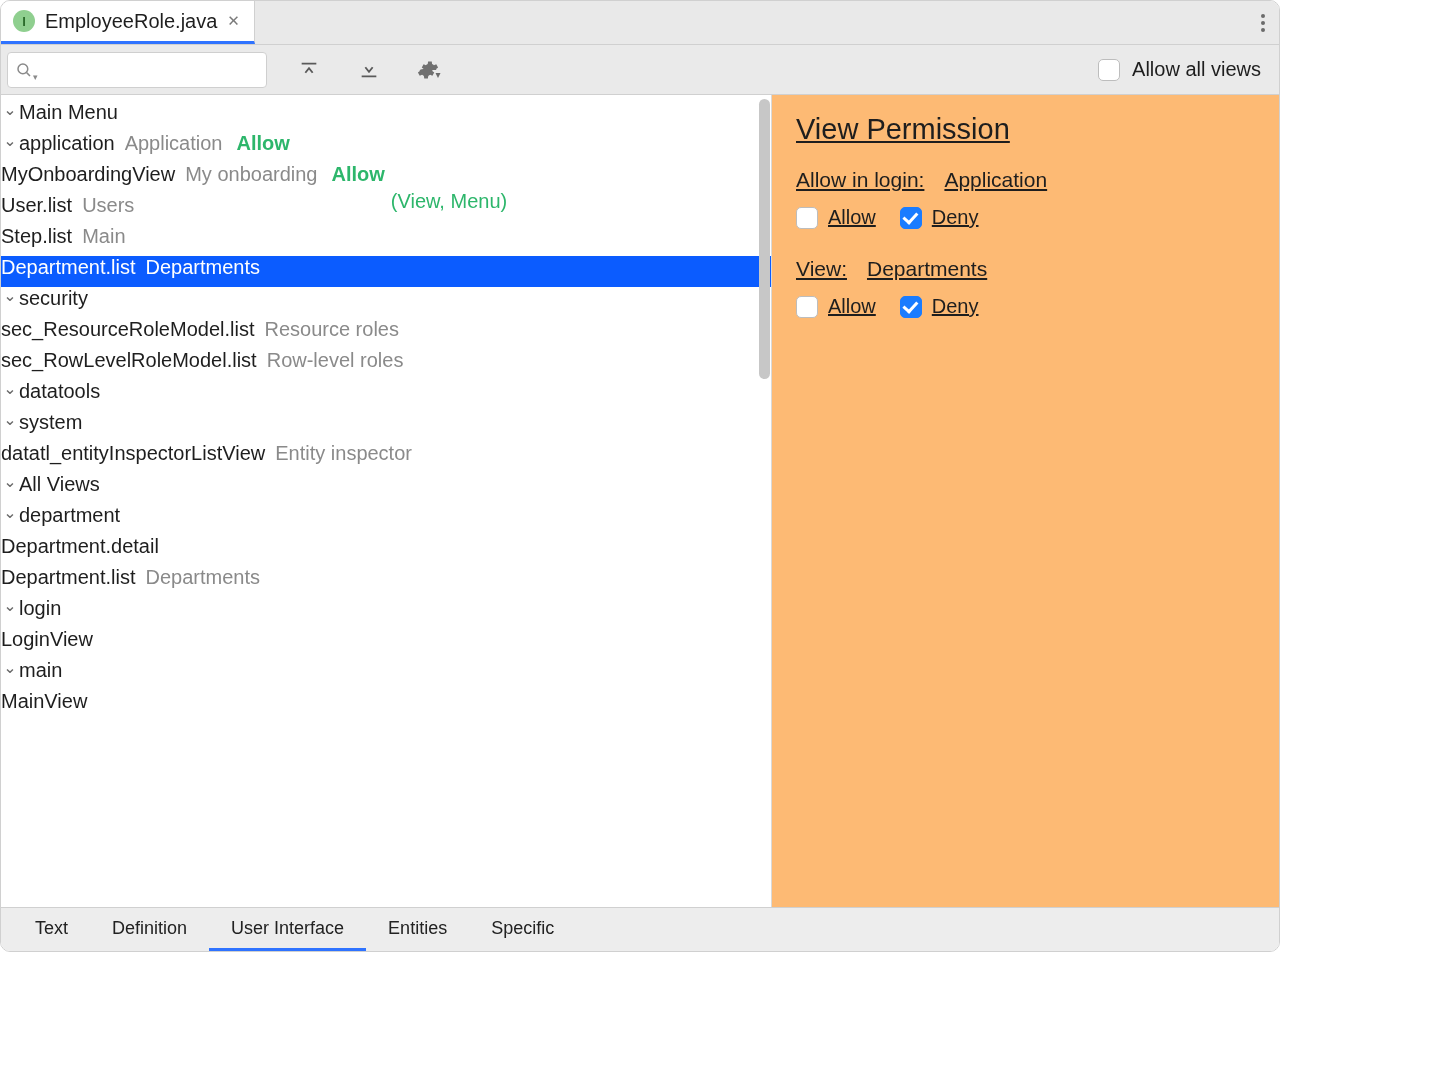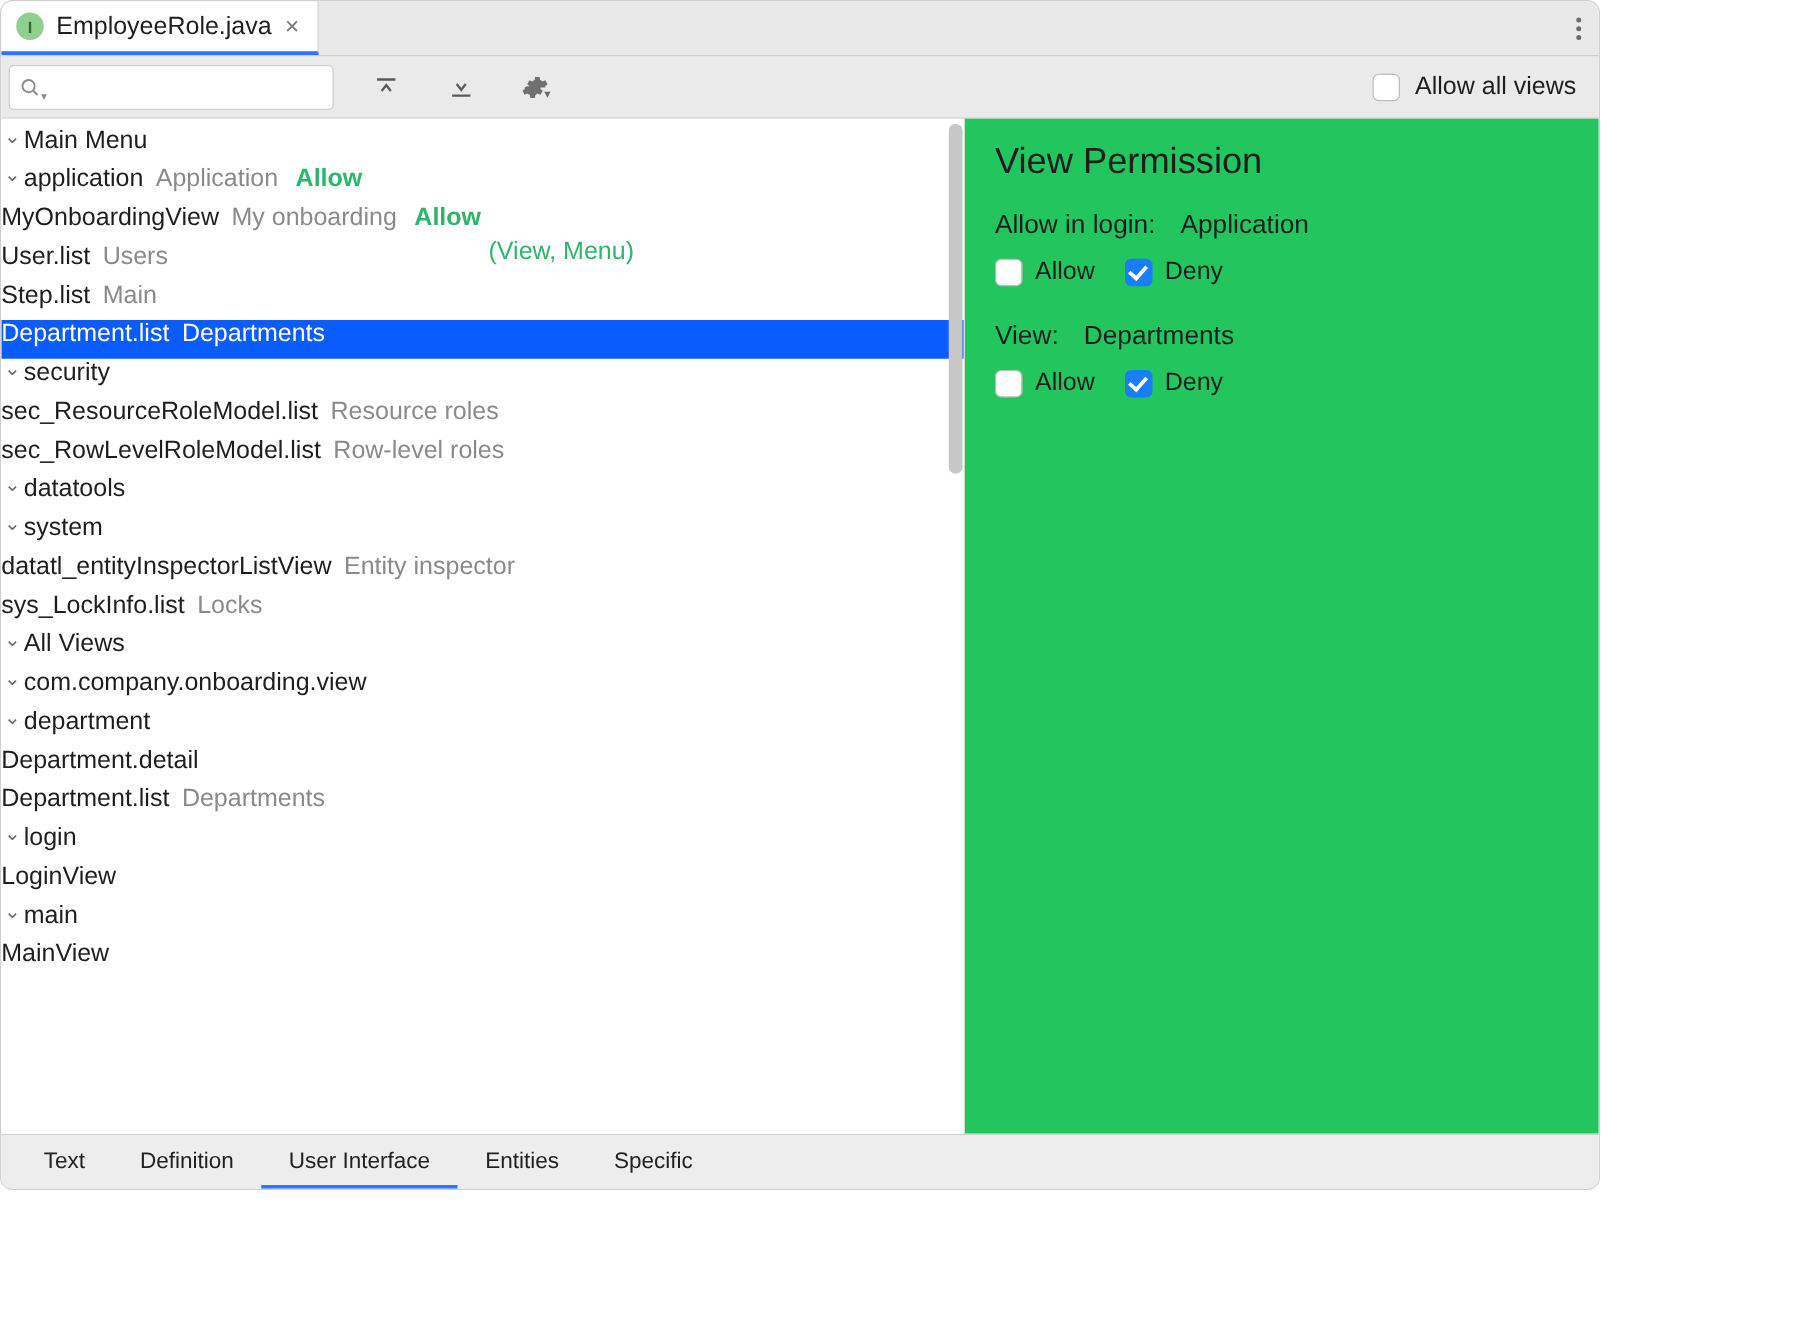--- a/index.html
+++ b/index.html
@@ -47,21 +47,21 @@
   .row.sel .lbl, .row.sel .muted { color: #fff; }
   .ind0 { padding-left: 14px; }
   .ind1 { padding-left: 44px; }
   .ind2 { padding-left: 74px; }
   .ind2nl { padding-left: 98px; }
   .ind3nl { padding-left: 128px; }
 
   .vscroll { position: absolute; right: 0; top: 0; width: 13px; height: 100%; }
   .vthumb { position: absolute; right: 1px; top: 4px; width: 11px; height: 280px; background: #c7c7c7; border-radius: 6px; }
 
-  .right-panel { flex: 1; background: #22c55e; padding: 18px 24px; border-left: 1px solid #d9d9d9; }
+  .right-panel { flex: 1; background: #fdba74; padding: 18px 24px; border-left: 1px solid #d9d9d9; text-decoration: underline; }
   .right-panel h1 { font-size: 29px; font-weight: 400; margin-bottom: 22px; }
   .perm-line { display: flex; align-items: baseline; gap: 20px; font-size: 21px; margin-bottom: 14px; }
   .perm-checks { display: flex; align-items: center; gap: 24px; margin-bottom: 28px; font-size: 20px; }
   .perm-check { display: flex; align-items: center; gap: 10px; }
 
   
   .bottom-tabs { display: flex; align-items: center; height: 44px; background: #ededed; border-top: 1px solid #d0d0d0; padding: 0 12px; gap: 0; }
   .btab { padding: 0 22px; height: 100%; display: flex; align-items: center; font-size: 18px; color: #222; border-bottom: 3px solid transparent; cursor: pointer; }
   .btab.active { border-bottom-color: #2f73ff; }
 </style>
@@ -180,32 +180,24 @@
           </div>
         <div class="row ind1">
             <span class="arrow"></span>
             <span class="lbl">system</span>
           </div>
 
         <div class="row ind2nl">
             <span class="lbl">datatl_entityInspectorListView</span>
             <span class="muted">Entity inspector</span>
           </div>
-        <div class="row ind2nl">
-            <span class="lbl">sys_LockInfo.list</span>
-            <span class="muted">Locks</span>
-          </div>
 
         <div class="row ind0">
             <span class="arrow"></span>
             <span class="lbl">All Views</span>
-          </div>
-        <div class="row ind1">
-            <span class="arrow"></span>
-            <span class="lbl">com.company.onboarding.view</span>
           </div>
 
         <div class="row ind2">
             <span class="arrow"></span>
             <span class="lbl">department</span>
           </div>
         <div class="row ind3nl">
             <span class="lbl">Department.detail</span>
           </div>
         <div class="row ind3nl">

